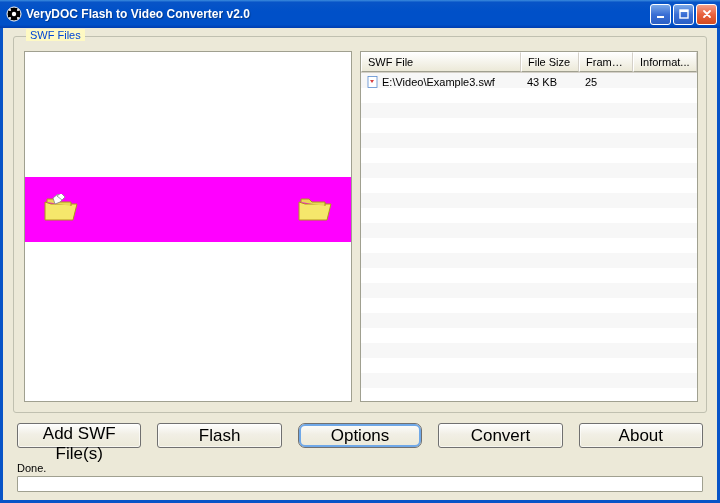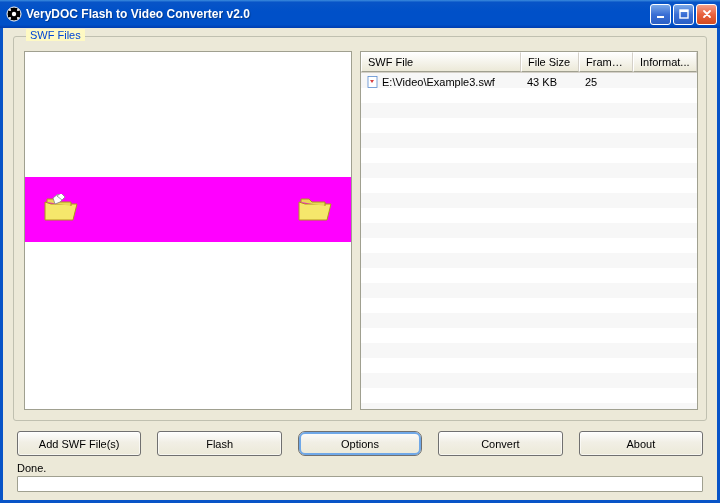--- a/index.html
+++ b/index.html
@@ -148,30 +148,30 @@
   display: flex;
   gap: 16px;
   padding: 10px 4px 6px 4px;
 }
 .xp-button {
   flex: 1;
   height: 25px;
   border: 1px solid #707070;
   border-radius: 3px;
   background: linear-gradient(to bottom, #fefefe, #f1efe5 45%, #ece9d8);
-  font-size: 11px;
+  font-size: 17px;
   font-family: Tahoma, Arial, sans-serif;
   cursor: default;
   box-shadow: inset 0 0 0 1px rgba(255,255,255,0.6);
 }
 .xp-button.default {
   box-shadow: inset 0 0 0 2px #6fa8e8;
   border-radius: 7px;
 }
-.status-area { padding: 0 4px 2px 4px; }
+.status-area { padding: 0 4px 2px 4px; margin-top: 8px; }
 .status-text { font-size: 11px; margin-bottom: 2px; }
 .progress {
   height: 16px;
   border: 1px solid #a0a090;
   background: #fff;
   border-radius: 1px;
 }
 </style>
 </head>
 <body>

